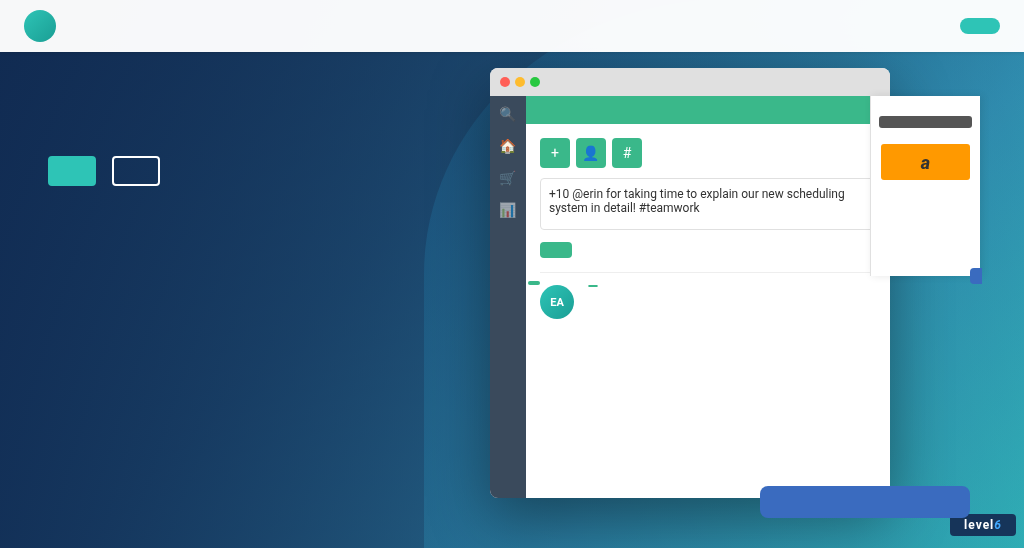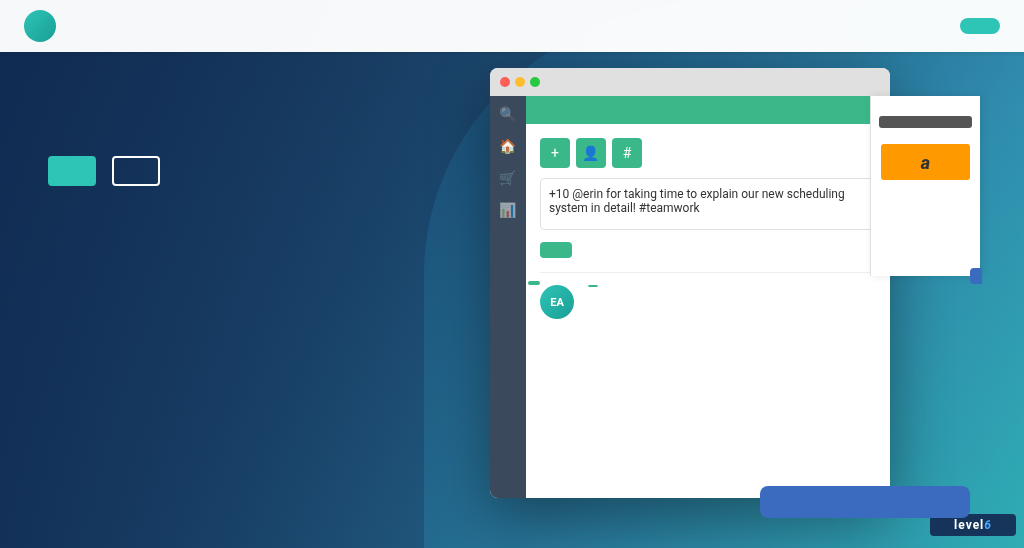--- a/index.html
+++ b/index.html
@@ -172,21 +172,21 @@
       background: #3a6bbf; color: white; padding: 8px 6px;
       writing-mode: vertical-rl; text-orientation: mixed;
       font-size: 11px; font-weight: 700; letter-spacing: 1px;
       border-radius: 4px 0 0 4px; cursor: pointer;
     }
 
     
     .level6-watermark {
       position: absolute; bottom: 12px; right: 8px;
       background: rgba(20,40,80,0.9); color: white;
-      padding: 4px 24px; border-radius: 4px;
+      padding: 4px 14px; border-radius: 4px;
       font-size: 12px; font-weight: 700; letter-spacing: 1px;
     }
   </style>
 </head>
 <body>
 
 <div class="hero">
   <div class="hero-overlay"></div>
   <div class="hero-bg-people"></div>
 </div>

